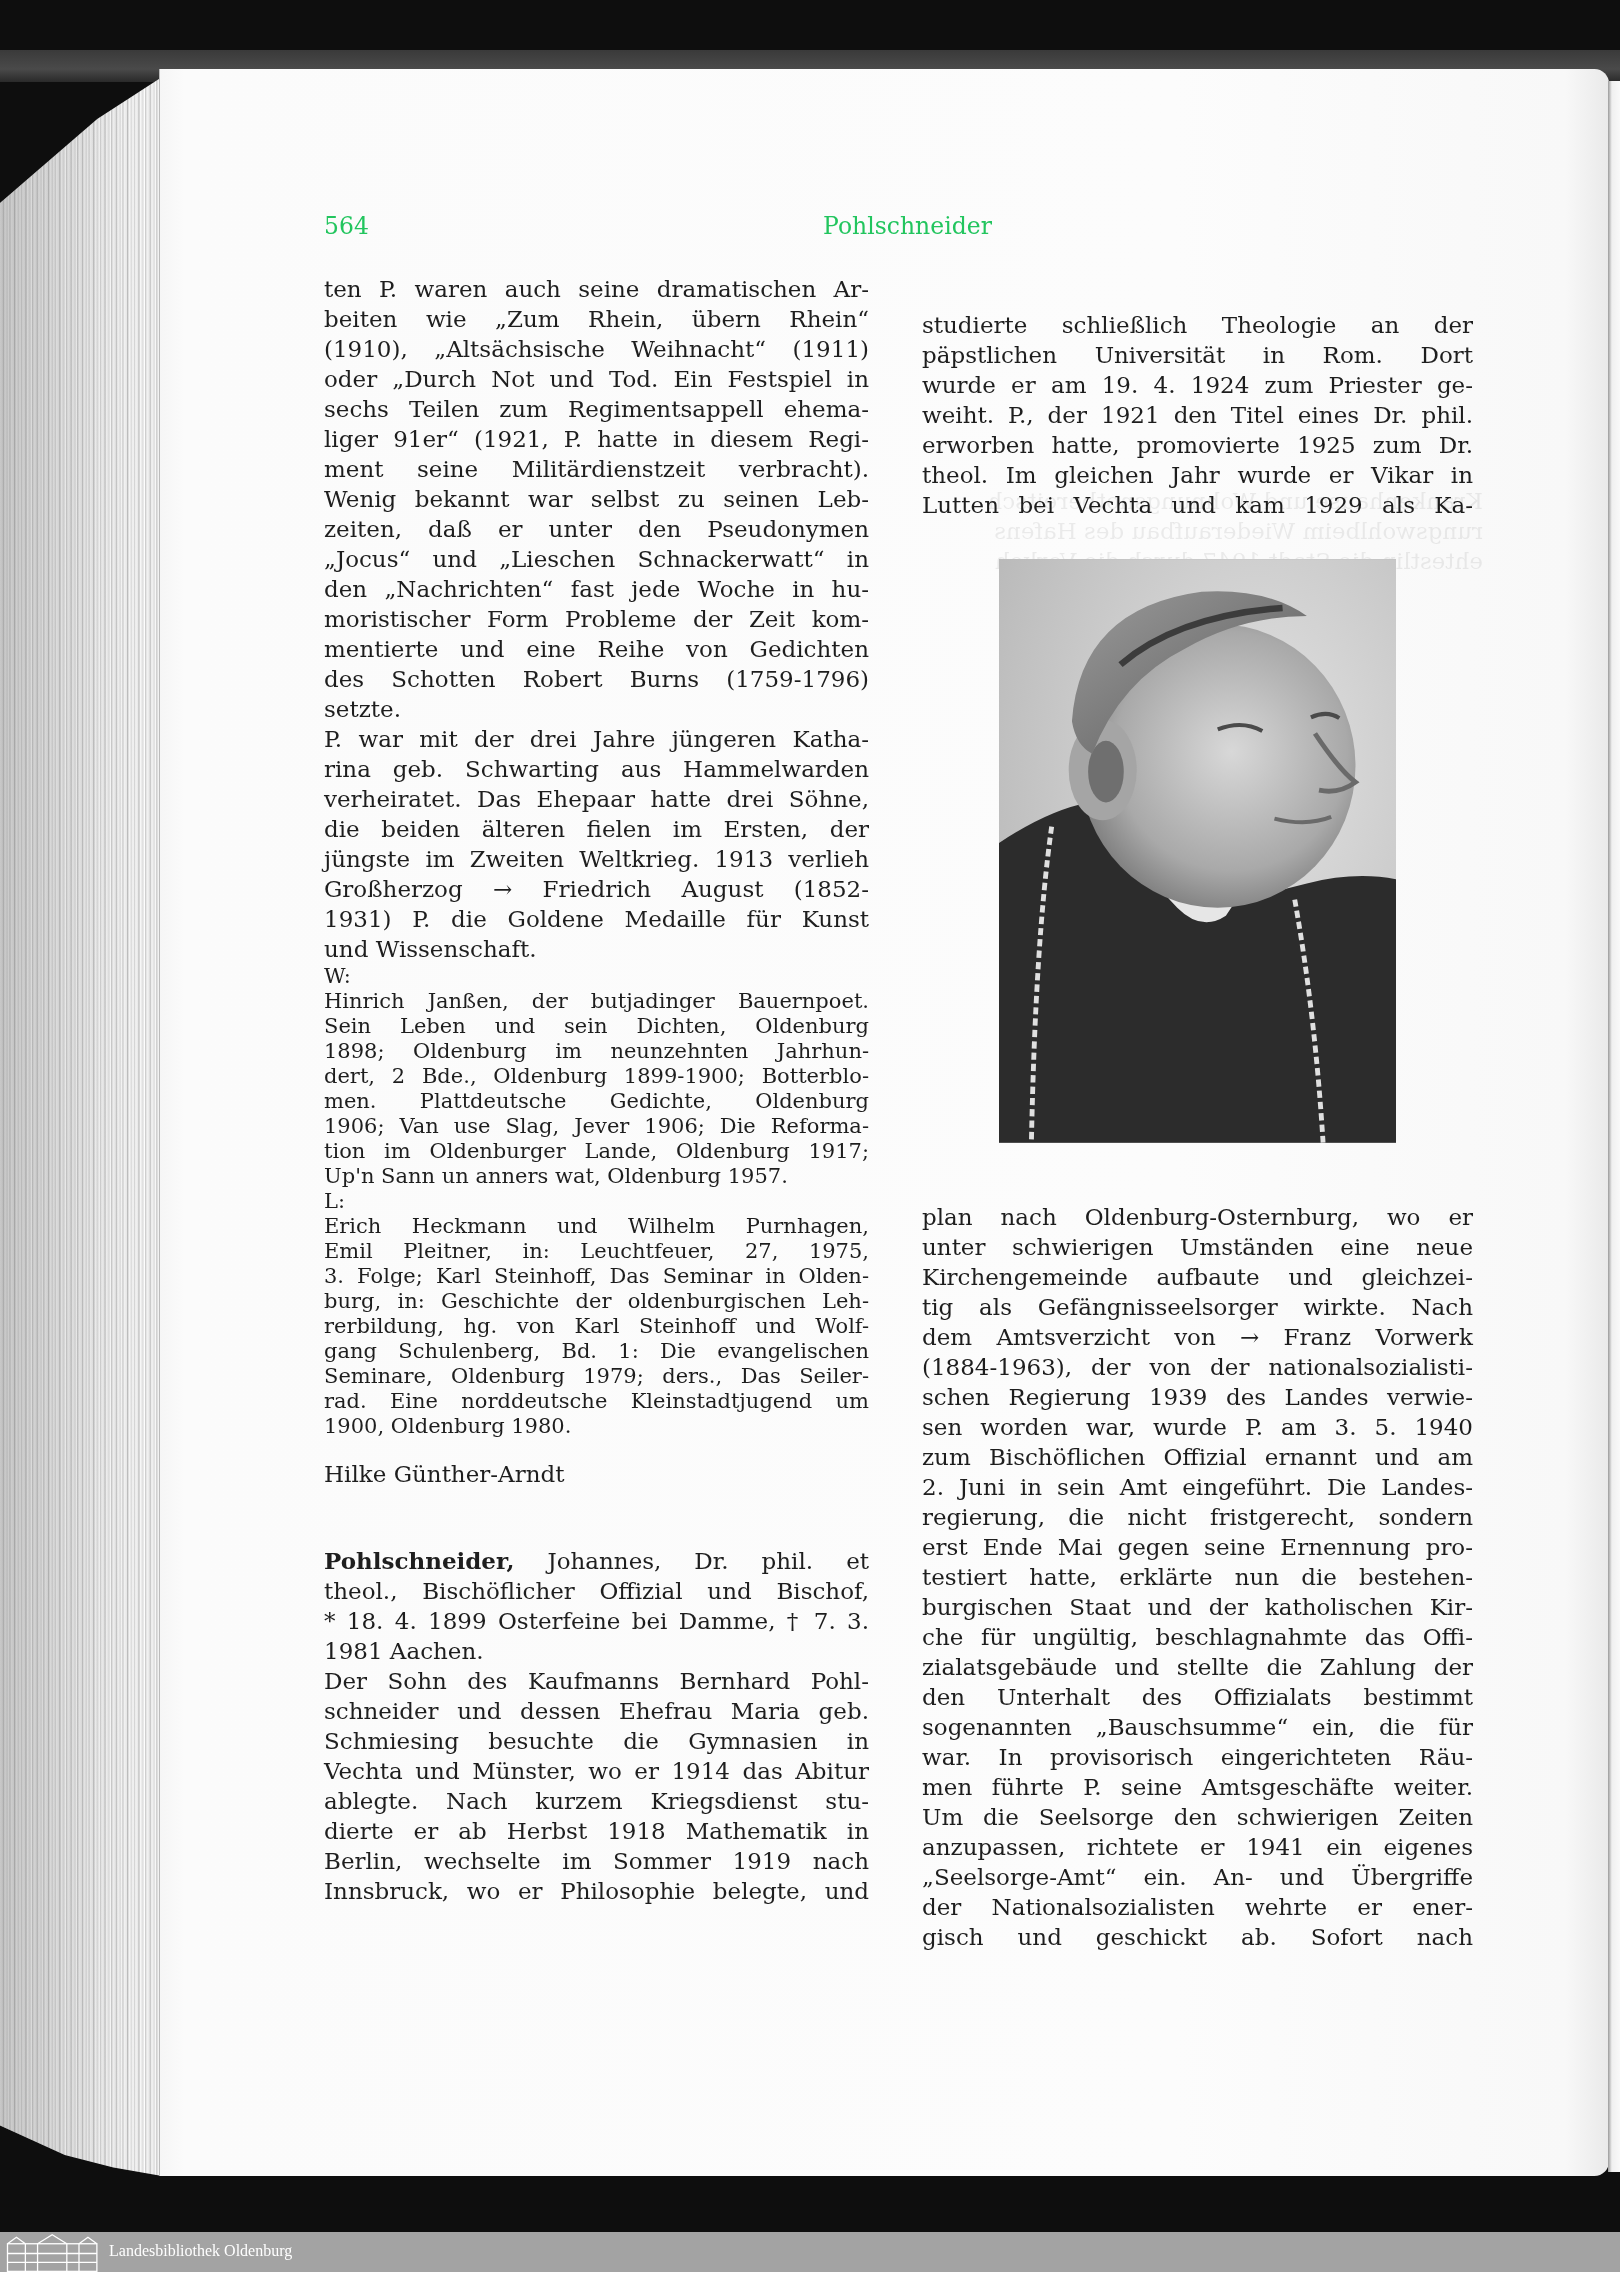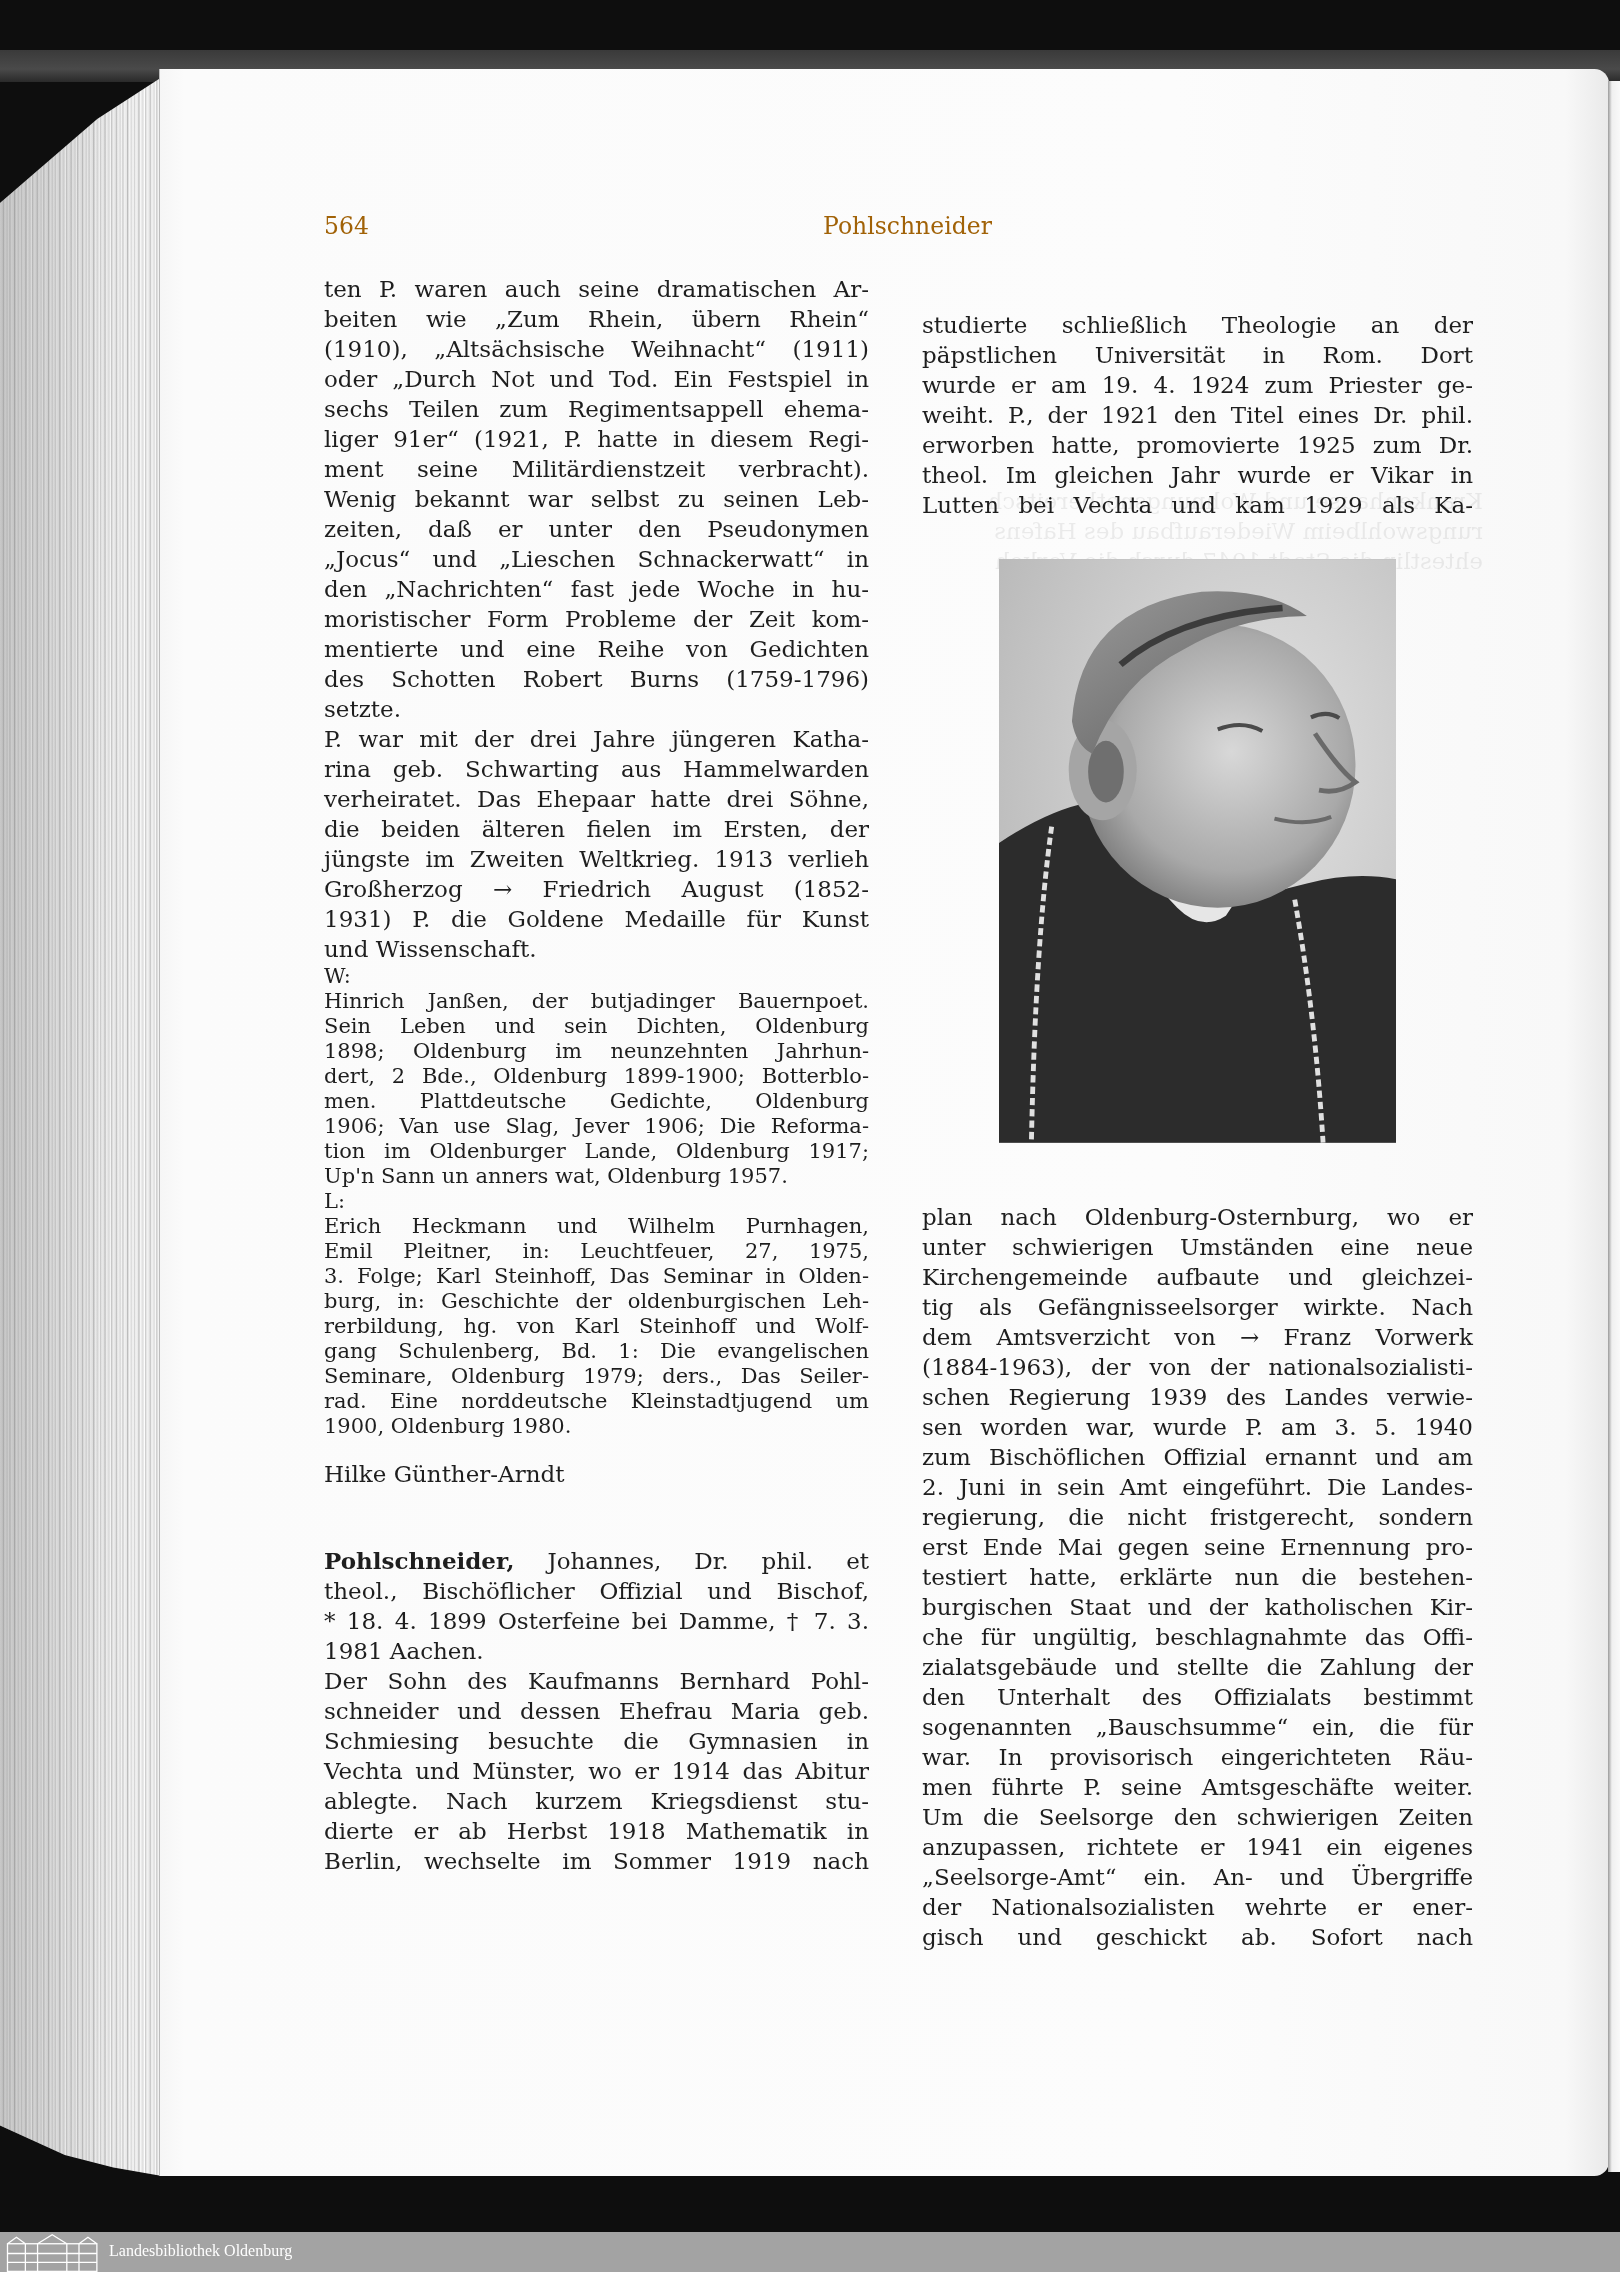--- a/index.html
+++ b/index.html
@@ -27,21 +27,21 @@
     background: linear-gradient(90deg, #f6f6f6 0, #fbfbfb 24px, #fcfcfc 70%, #f8f8f8 97%, #e9e9e9 100%);
     border-left: 1.6px solid #bbb;
     border-radius: 0 14.6px 14.6px 0;
   }
   .page-edge-right {
     position: absolute; left: 1608px; top: 81px; width: 13px; height: 2091px;
     background: linear-gradient(90deg, #9a9a9a, #f0f0f0 30%, #fafafa);
   }
   .running-head {
     position: absolute; top: 212px; left: 324px; width: 1151px; height: 32px;
-    font-size: 23.5px; color: #a16207;
+    font-size: 23.5px; color: #22c55e;
   }
   .page-number { position: absolute; left: 0; top: 0; }
   .head-title { position: absolute; left: 0; right: 16px; top: 0; text-align: center; padding-left: 32px; }
 
   .col {
     position: absolute; width: 545px;
     font-size: 23px; line-height: 30px; color: #1e1e1e;
     text-align: justify; hyphens: manual;
   }
   .col p { margin: 0; }
@@ -154,20 +154,21 @@
       <span class="line last">1981 Aachen.</span>
     </p>
   <p id="entry-body">
       <span class="line">Der Sohn des Kaufmanns Bernhard Pohl-</span>
       <span class="line">schneider und dessen Ehefrau Maria geb.</span>
       <span class="line">Schmiesing besuchte die Gymnasien in</span>
       <span class="line">Vechta und Münster, wo er 1914 das Abitur</span>
       <span class="line">ablegte. Nach kurzem Kriegsdienst stu-</span>
       <span class="line">dierte er ab Herbst 1918 Mathematik in</span>
       <span class="line">Berlin, wechselte im Sommer 1919 nach</span>
+      <span class="line">Innsbruck, wo er Philosophie belegte, und</span>
     </p>
 </div>
 
 <div class="col col-right">
   <p id="right-top">
       <span class="line">studierte schließlich Theologie an der</span>
       <span class="line">päpstlichen Universität in Rom. Dort</span>
       <span class="line">wurde er am 19. 4. 1924 zum Priester ge-</span>
       <span class="line">weiht. P., der 1921 den Titel eines Dr. phil.</span>
       <span class="line">erworben hatte, promovierte 1925 zum Dr.</span>

